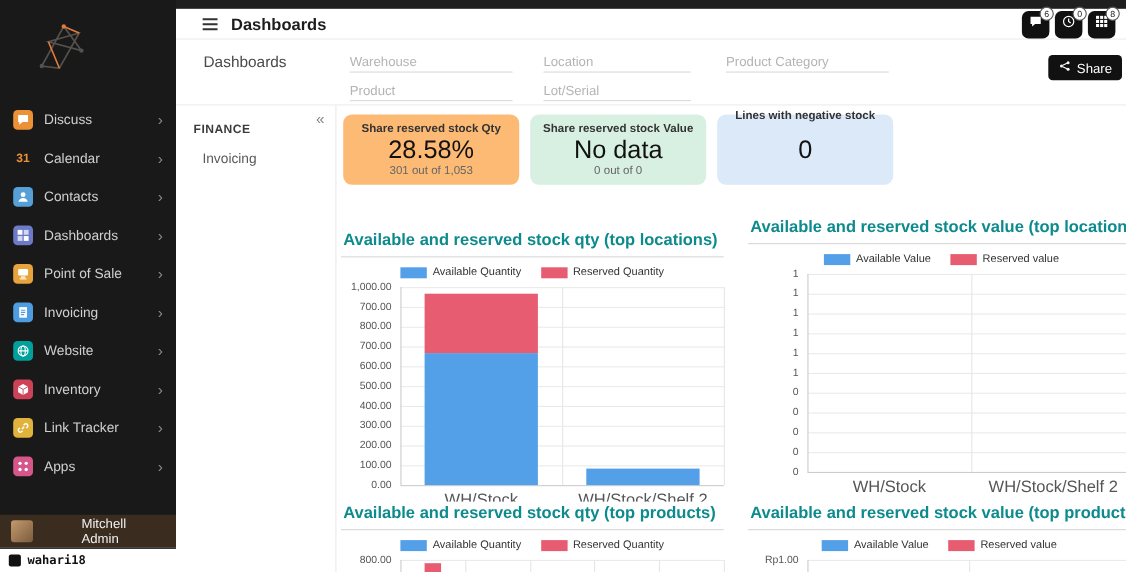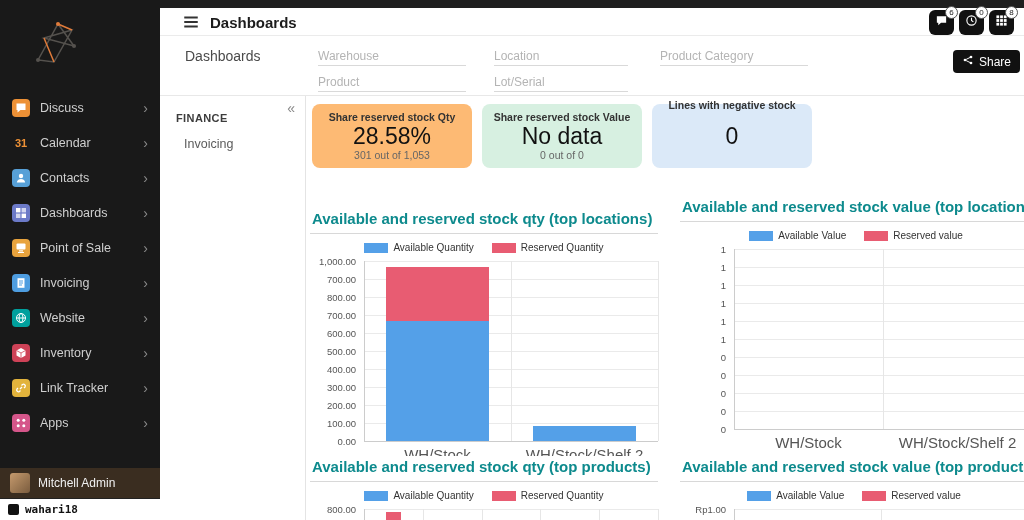--- a/index.html
+++ b/index.html
@@ -12,21 +12,21 @@
   .logo-wrap{padding:16px 0 6px 28px;}
   .sb-menu{margin-top:10px;}
   .sb-item{height:35px;display:flex;align-items:center;gap:10px;padding:0 12px;cursor:pointer;}
   .s-icon{width:18px;height:18px;border-radius:4px;flex:none;display:flex;align-items:center;justify-content:center;}
   .s-icon svg{width:12px;height:12px;display:block;}
   .s-icon.calendar-icon{background:transparent!important;font-weight:bold;font-size:11px;}
   .sb-label{flex:1;color:#cfcfcf;font-size:12.5px;white-space:nowrap;overflow:hidden;}
   .sb-chev{color:#8a8a8a;font-size:14px;}
   .sb-user{position:absolute;left:0;bottom:22px;width:160px;height:30px;background:#3a2d20;display:flex;align-items:center;gap:8px;padding:0 10px;cursor:pointer;}
   .avatar{width:20px;height:20px;border-radius:3px;background:linear-gradient(135deg,#c59a6d,#7a5c3e);flex:none;}
-  .sb-user-name{color:#f0f0f0;font-size:12px;}
+  .sb-user-name{color:#f0f0f0;font-size:12px;margin-left:36px;}
   .taskbar{position:absolute;left:0;bottom:0;width:160px;height:22px;background:#fff;display:flex;align-items:center;gap:6px;padding:0 8px;border-top:1px solid #222;}
   .task-icon{width:11px;height:11px;background:#111;border-radius:2px;flex:none;}
   .task-label{font-family:"DejaVu Sans Mono",monospace;font-size:11px;font-weight:bold;color:#111;}
 
   
   .topbar{position:absolute;left:160px;top:0;width:864px;height:36px;background:#fff;border-bottom:1px solid #ebebeb;z-index:5;}
   .top-strip{position:absolute;left:0;top:0;width:864px;height:8px;background:#1f1f1f;}
   .topbar-inner{position:absolute;left:0;top:8px;right:0;height:28px;display:flex;align-items:center;padding:0 10px 0 22px;}
   .hamburger{width:18px;height:18px;cursor:pointer;margin-right:10px;display:flex;align-items:center;}
   .tb-title{font-size:15px;font-weight:bold;color:#1c1c1c;}

